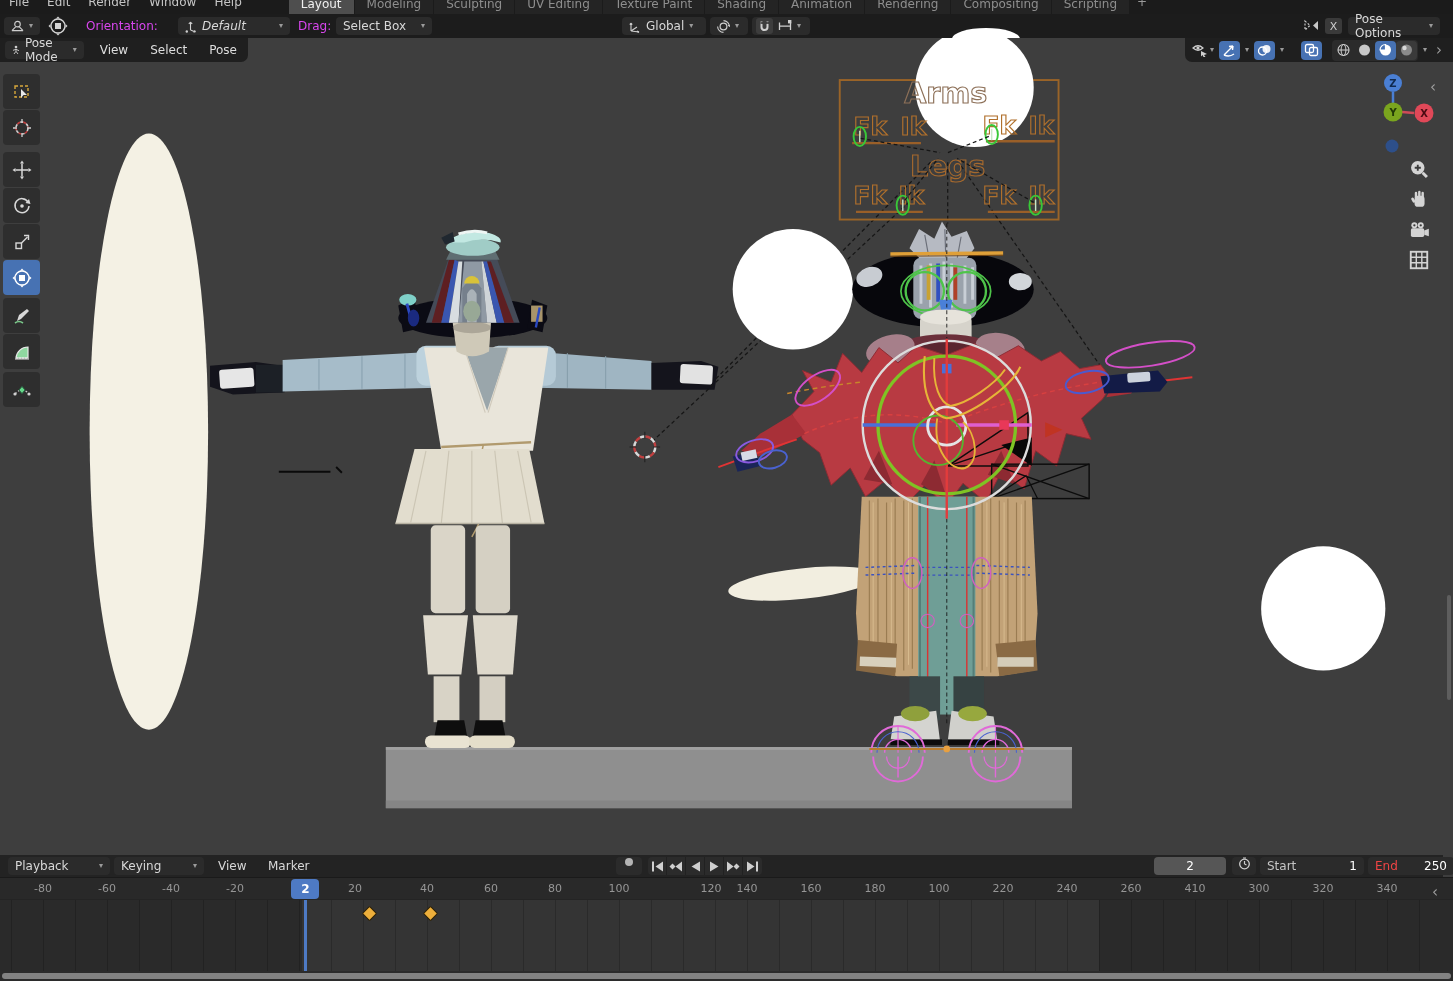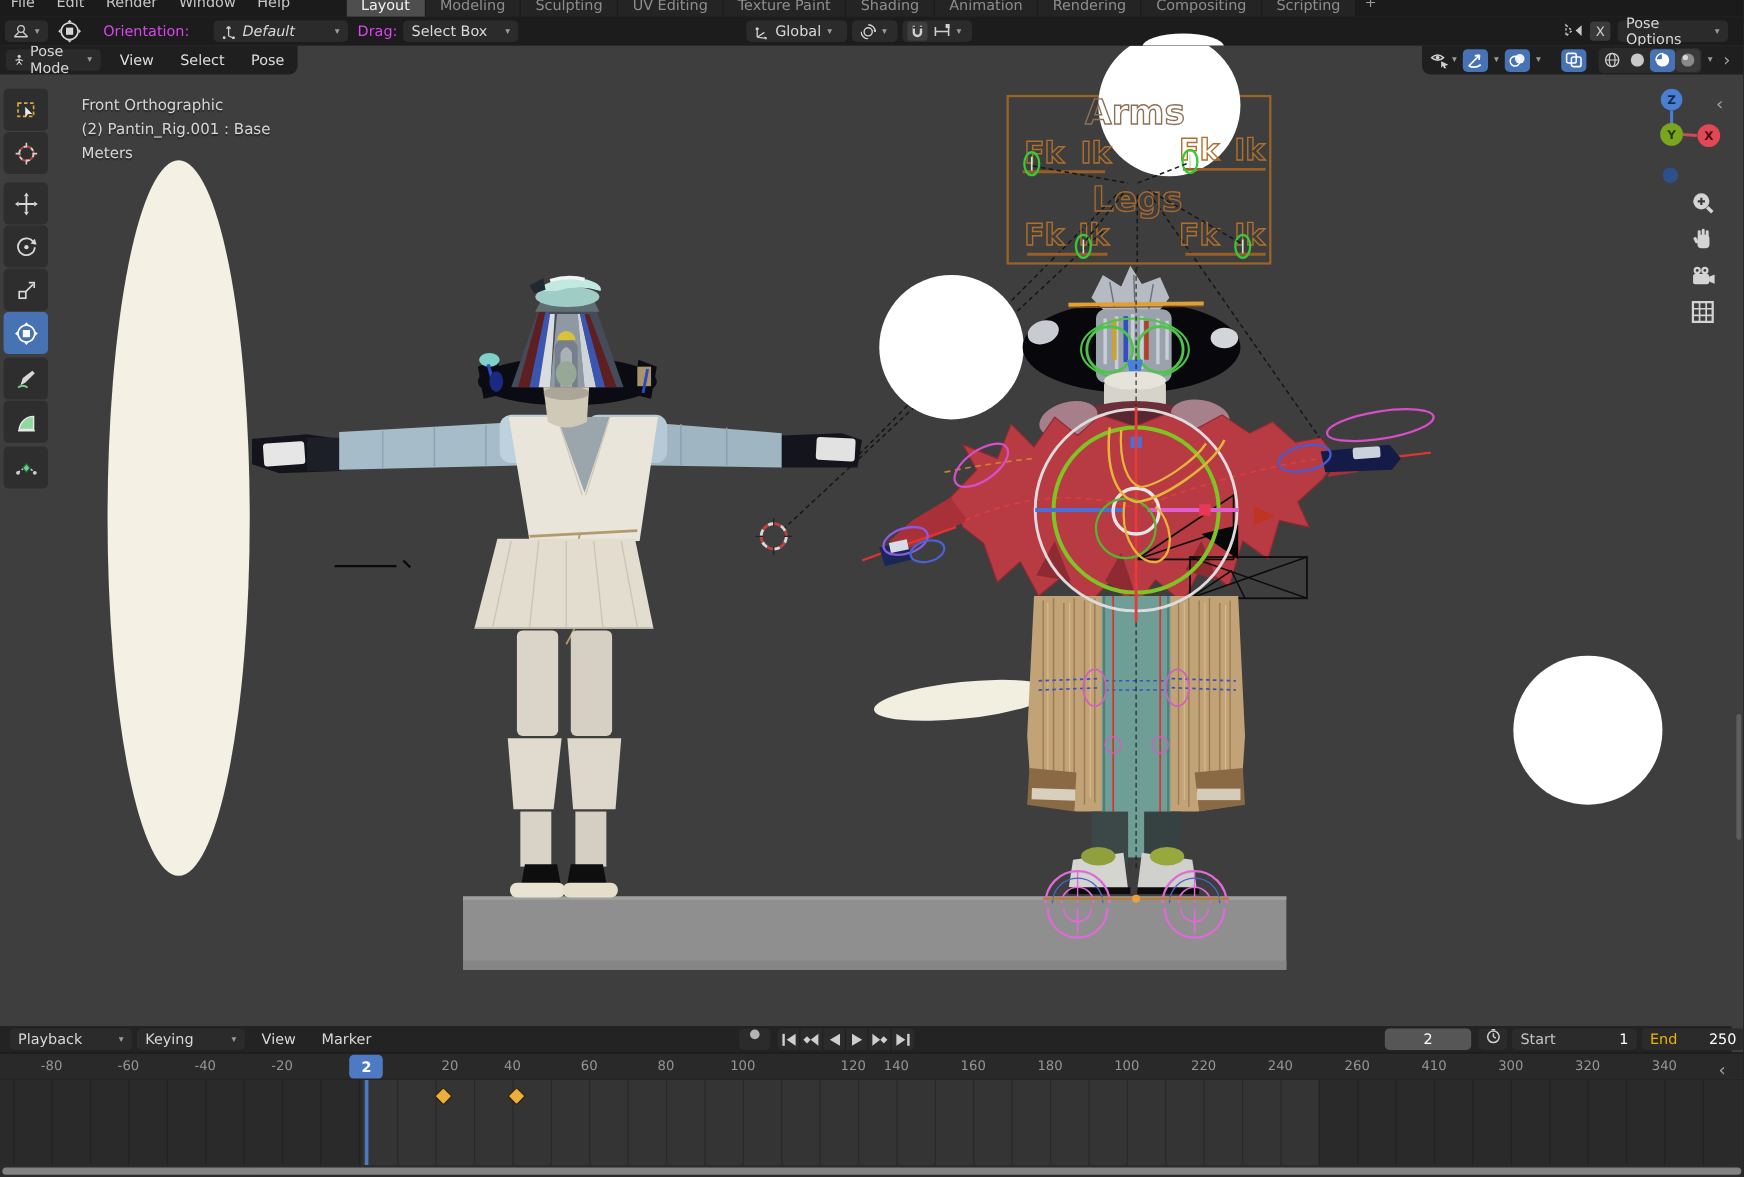--- a/index.html
+++ b/index.html
@@ -481,25 +481,20 @@
               </svg>
           </div>
         </div>
         <div class="icon-btn">
             <span class="chev">▾</span>
           </div>
         <span class="collapse" style="position:relative;margin-left:4px;">›</span>
       </div>
     </div>
 
-    <div class="vp-info">
-      <div>Front Orthographic</div>
-      <div>(2) Pantin_Rig.001 : Base</div>
-      <div>Meters</div>
-    </div>
 
     <div class="ltools">
       <div class="tool-btn" style="top:0px;">
         <svg width="20" height="20" viewBox="0 0 20 20">
             <rect x="3" y="4" width="13" height="11" fill="none" stroke="#d8a83c" stroke-width="1.4" stroke-dasharray="3,2"></rect>
             <polygon points="9,7 15,13 11.5,13 9,16" fill="#e8e8e8"></polygon>
           </svg>
       </div>
       <div class="tool-btn" style="top:36px;">
         <svg width="20" height="20" viewBox="0 0 20 20">
@@ -672,32 +667,32 @@
         <svg width="13" height="13" viewBox="0 0 13 13">
             <circle cx="6.5" cy="7" r="4.8" fill="none" stroke="#cfcfcf" stroke-width="1.3"></circle>
             <path d="M6.5,7 L6.5,4 M6.5,7 L8.5,8 M5,1 H8" stroke="#cfcfcf" stroke-width="1.2"></path>
           </svg>
       </div>
       <div class="pill" style="left:1260px;top:2px;width:104px;background:#2b2b2b;">
         <span style="color:#c4c4c4;">Start</span>
         <span style="margin-left:auto;color:#fff;">1</span>
       </div>
       <div class="pill" style="left:1368px;top:2px;width:86px;background:#2b2b2b;">
-        <span style="color:#eab308;">End</span>
+        <span style="color:#ef4444;">End</span>
         <span style="margin-left:auto;color:#fff;">250</span>
       </div>
     </div>
 
     <div class="ruler">
       <div class="playhead-label" style="left: 291.4px;">2</div>
     <span class="tick" style="left: 43px;">-80</span>
         <span class="tick" style="left: 107px;">-60</span>
         <span class="tick" style="left: 171px;">-40</span>
         <span class="tick" style="left: 235px;">-20</span>
-        <span class="tick" style="left: 375px;">20</span>
+        <span class="tick" style="left: 355px;">20</span>
         <span class="tick" style="left: 427px; text-align: right;">40</span>
         <span class="tick" style="left: 491px;">60</span>
         <span class="tick" style="left: 555px;">80</span>
         <span class="tick" style="left: 619px;">100</span>
         <span class="tick" style="left: 683px; margin-left: 28px;">120</span>
         <span class="tick" style="left: 747px;">140</span>
         <span class="tick" style="left: 811px;">160</span>
         <span class="tick" style="left: 875px;">180</span>
         <span class="tick" style="left: 939px;">100</span>
         <span class="tick" style="left: 1003px;">220</span>

